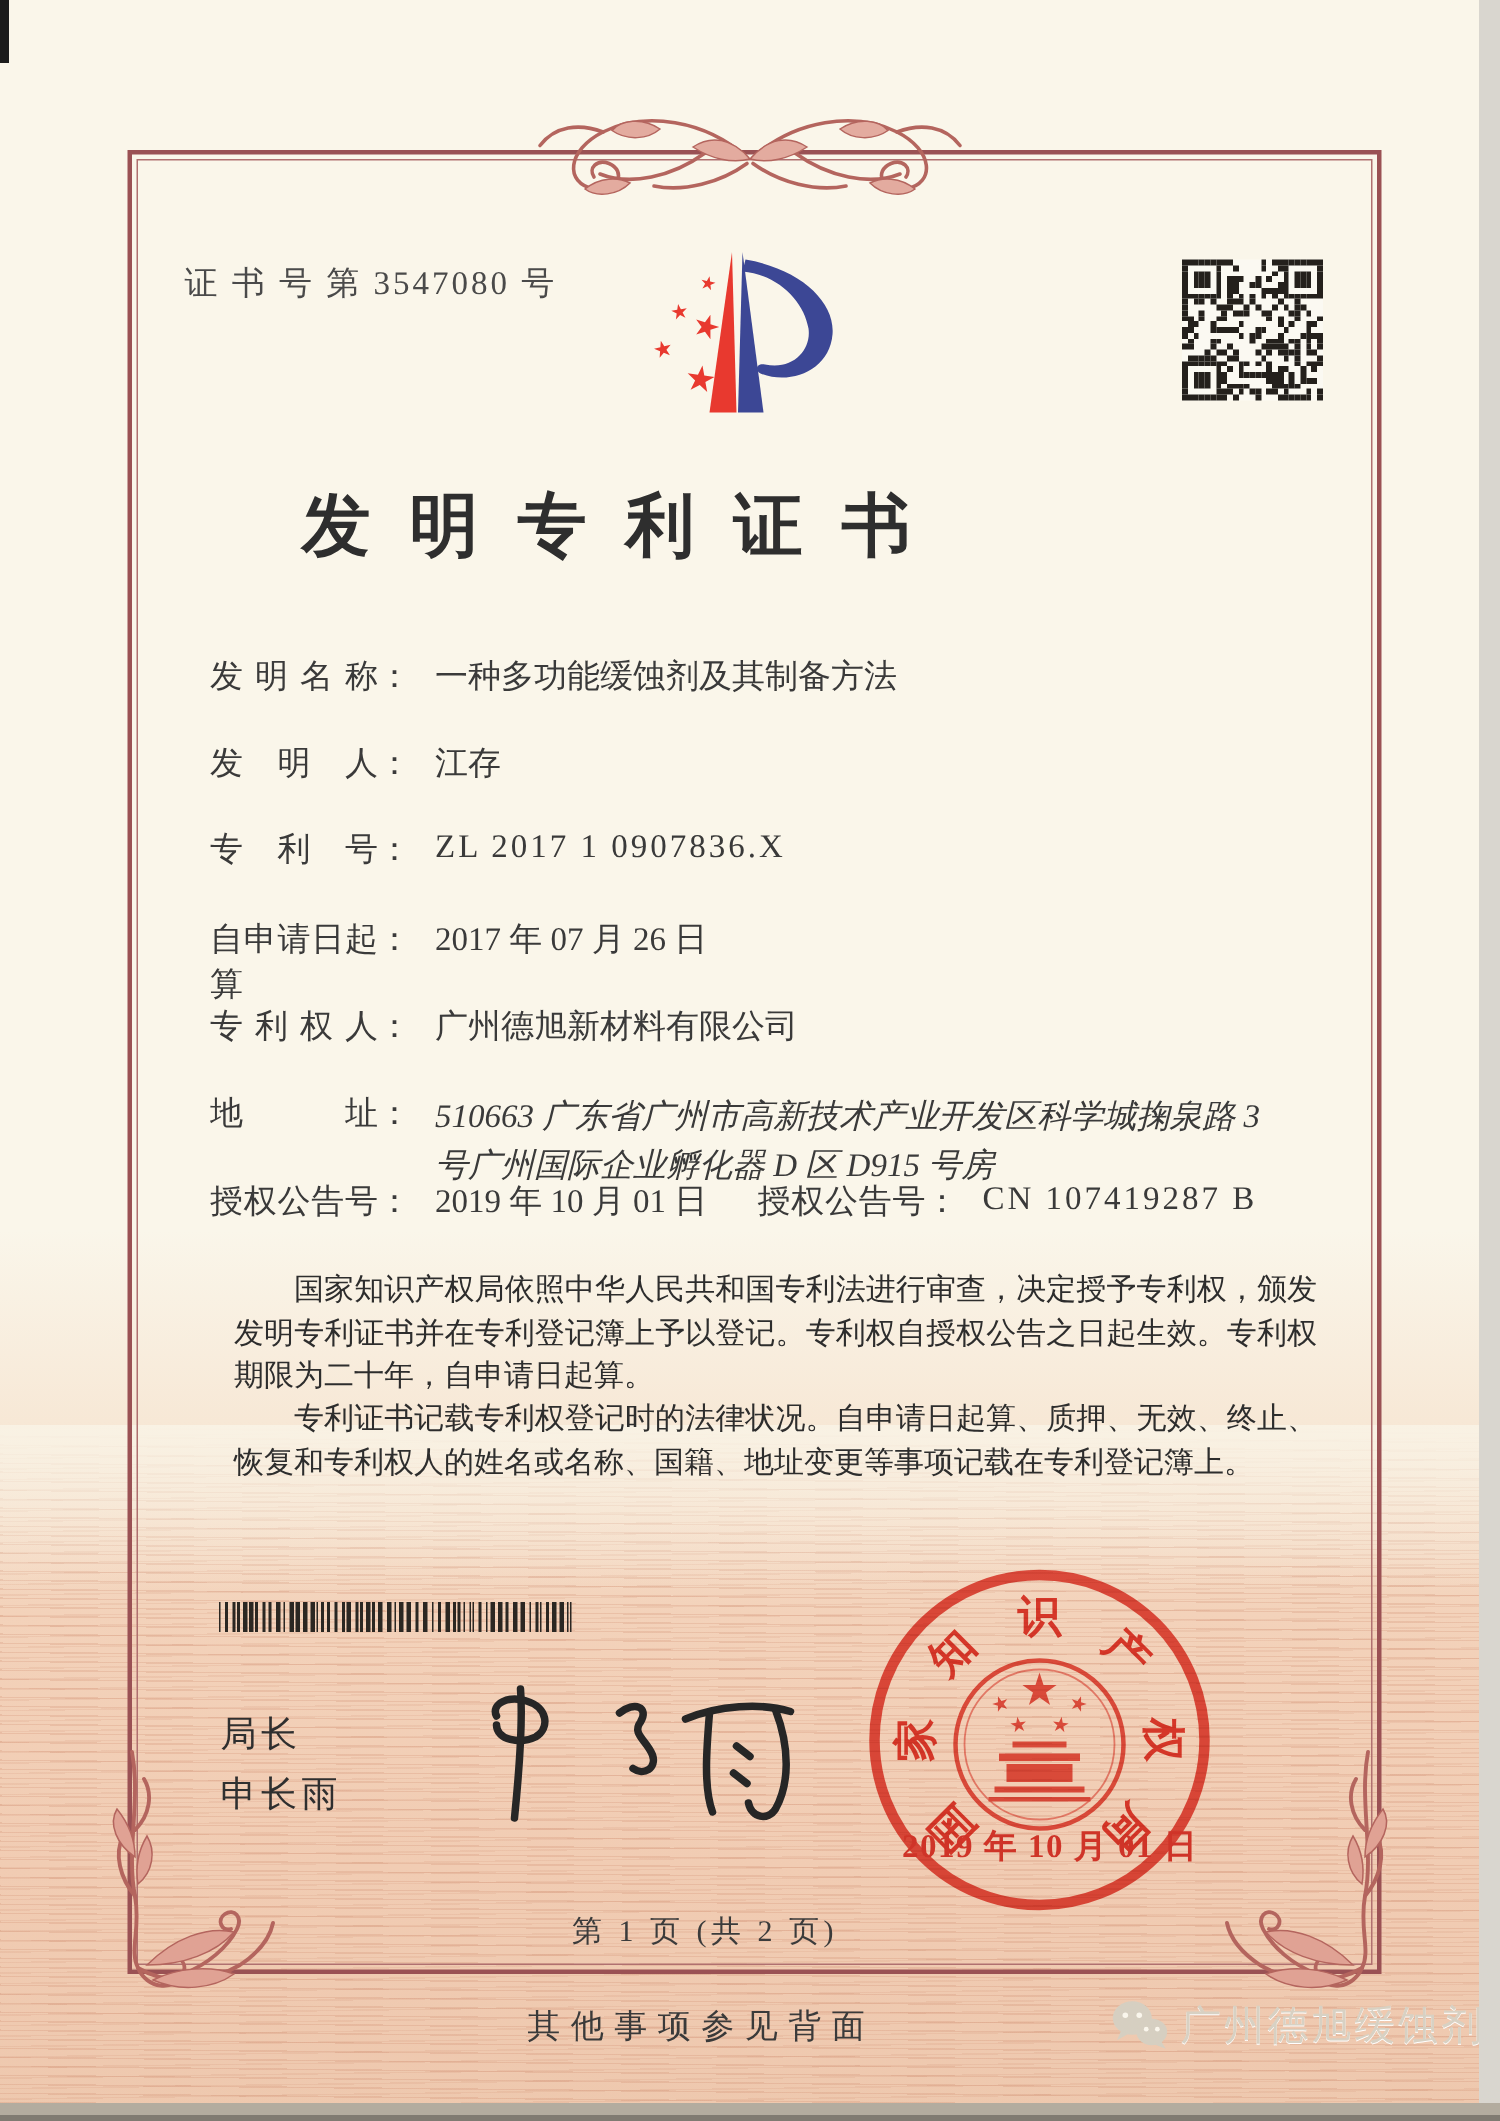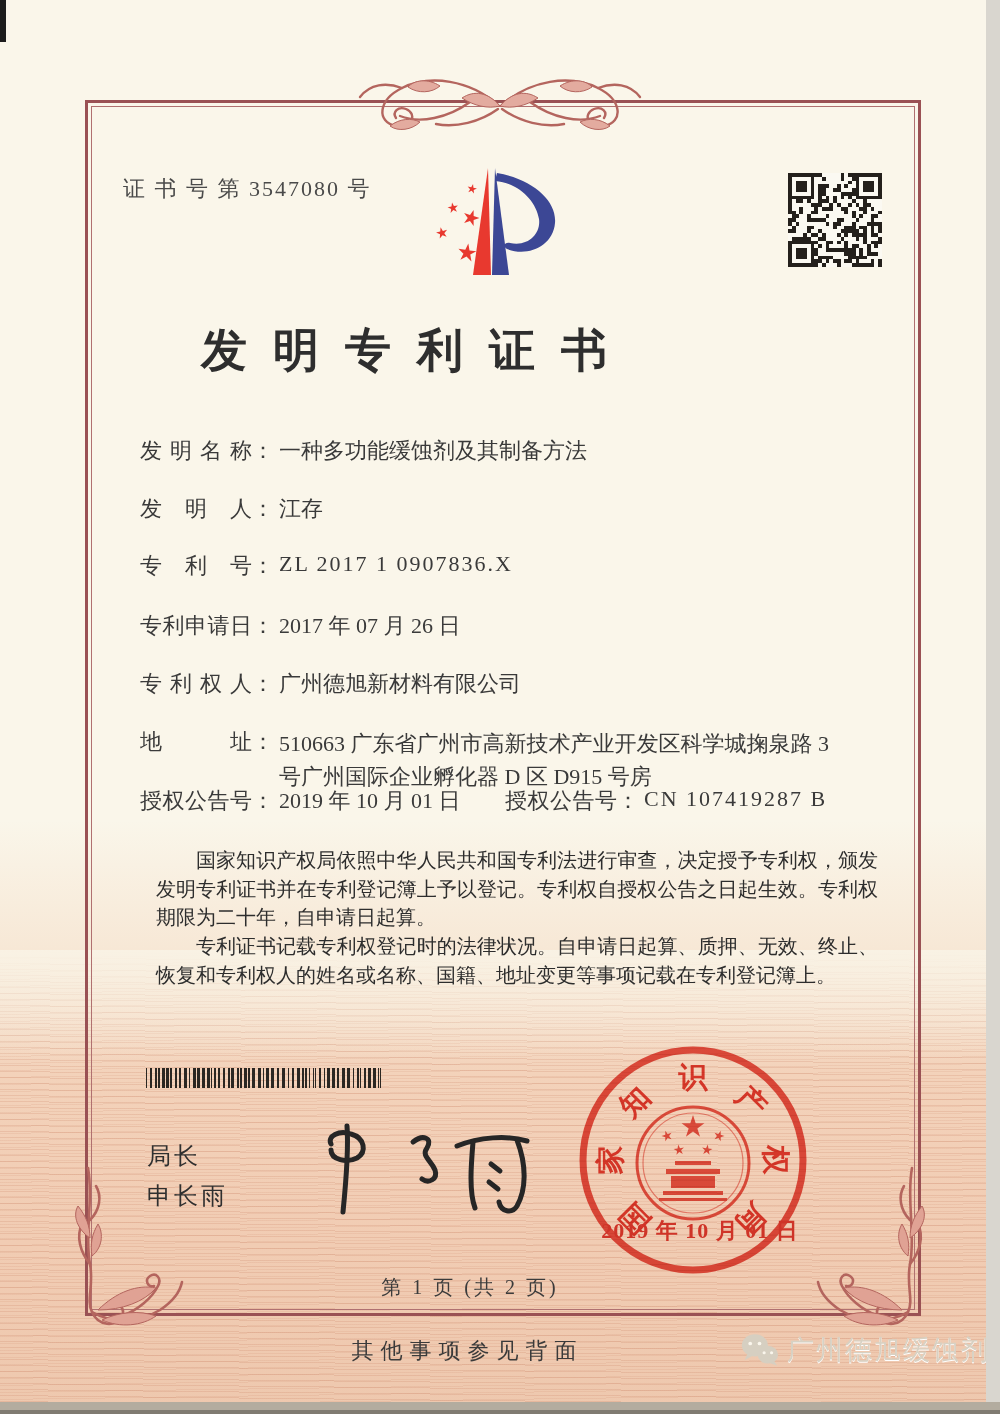--- a/index.html
+++ b/index.html
@@ -14,23 +14,23 @@
     background:linear-gradient(180deg,#f9f2e4 0%,rgba(249,242,228,0) 100%);}
   .frame{position:absolute;left:85px;top:100px;width:830px;height:1210px;border:3.5px solid #9a5154;}
   .frame-inner{position:absolute;inset:3px;border:1.5px solid #b07070;}
   .abs{position:absolute;}
   .cert-no{left:123px;top:174px;font-size:22px;letter-spacing:2px;color:#4a4a4a;}
   .title{left:0;width:808px;top:320px;text-align:center;font-size:46px;font-weight:600;
     letter-spacing:26px;text-indent:26px;color:#2e2e2e;}
   .frow{left:140px;width:740px;font-size:22px;color:#3a3a3a;}
   .flabel{display:inline-block;width:112px;text-align:justify;text-align-last:justify;vertical-align:top;}
   .fcolon{vertical-align:top;}
-  .fvalue{margin-left:5px;vertical-align:top;}
+  .fvalue{margin-left:16px;vertical-align:top;}
   .fvalue.num{letter-spacing:2px;}
-  .fvalue.wide{display:inline-block;width:558px;line-height:33px;}
+  .fvalue.wide{display:inline-block;width:558px;line-height:33px;font-style:italic;}
   .pair2{position:absolute;left:365px;top:0;}
   .body-par{position:absolute;left:140px;width:722px;margin:16px;font-size:20px;line-height:28.5px;
     text-indent:2em;color:#2d2d2d;text-align:justify;}
   .barcode{left:146px;top:1068px;width:240px;height:20px;}
   .barcode i{position:absolute;top:0;bottom:0;background:#2b2722;}
   .signer{left:147px;font-size:24px;color:#2f2f2f;letter-spacing:3px;}
   .sig-svg{left:295px;top:1112px;}
   .seal-svg{left:568px;top:1035px;mix-blend-mode:multiply;opacity:.95;}
   .seal-date{left:600px;top:1216px;width:200px;text-align:center;font-size:22px;color:#cf3428;
     letter-spacing:1px;font-weight:600;}
@@ -773,21 +773,21 @@
   <div class="abs frow" style="top:436px">
     <span class="flabel">发明名称</span><span class="fcolon">：</span><span class="fvalue">一种多功能缓蚀剂及其制备方法</span>
   </div>
   <div class="abs frow" style="top:494px">
     <span class="flabel">发明人</span><span class="fcolon">：</span><span class="fvalue">江存</span>
   </div>
   <div class="abs frow" style="top:551px">
     <span class="flabel">专利号</span><span class="fcolon">：</span><span class="fvalue num">ZL 2017 1 0907836.X</span>
   </div>
   <div class="abs frow" style="top:611px">
-    <span class="flabel">专利申请日</span><span class="fcolon">：</span><span class="fvalue">2017 年 07 月 26 日</span>
+    <span class="flabel">自申请日起算</span><span class="fcolon">：</span><span class="fvalue">2017 年 07 月 26 日</span>
   </div>
   <div class="abs frow" style="top:669px">
     <span class="flabel">专利权人</span><span class="fcolon">：</span><span class="fvalue">广州德旭新材料有限公司</span>
   </div>
   <div class="abs frow" style="top:727px">
     <span class="flabel">地址</span><span class="fcolon">：</span><span class="fvalue wide">510663 广东省广州市高新技术产业开发区科学城掬泉路 3 号广州国际企业孵化器 D 区 D915 号房</span>
   </div>
   <div class="abs frow" style="top:786px">
     <span class="flabel">授权公告号</span><span class="fcolon">：</span><span class="fvalue">2019 年 10 月 01 日</span>
     <span class="pair2">

